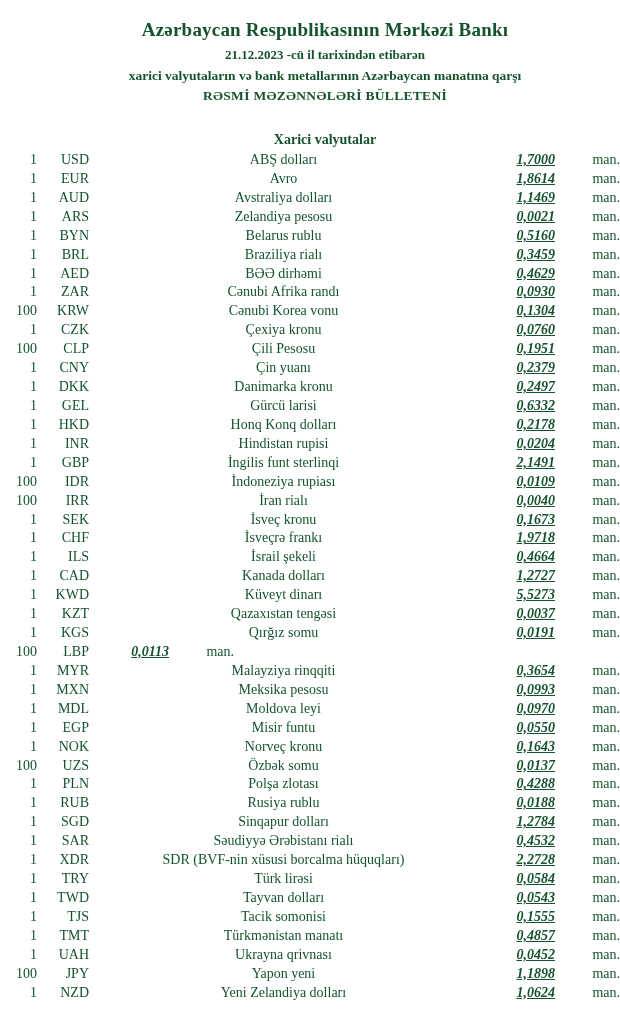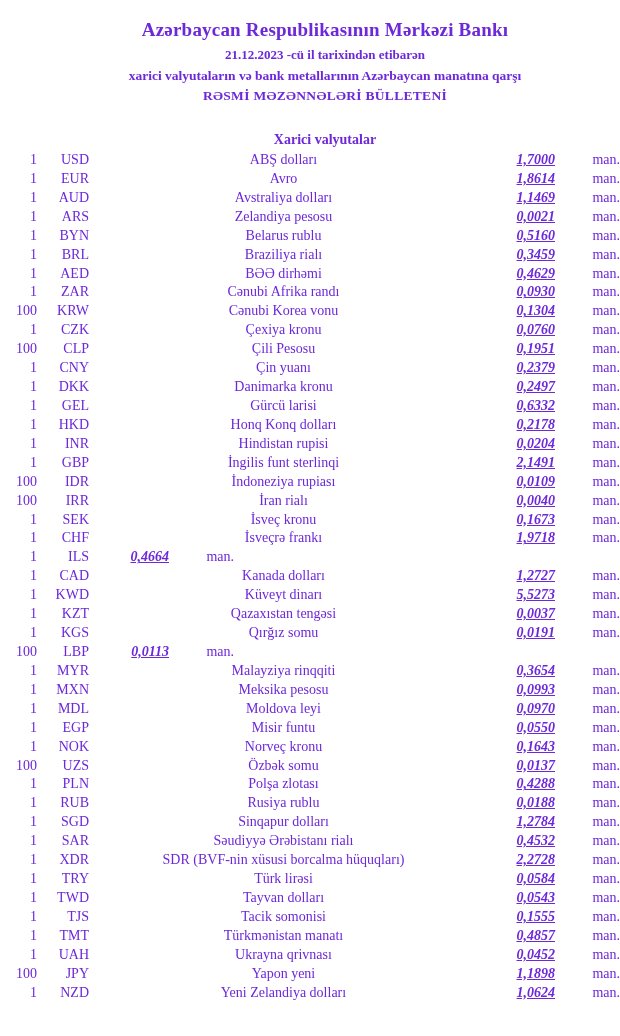--- a/index.html
+++ b/index.html
@@ -7,21 +7,21 @@
     padding: 0;
     background: #ffffff;
   }
   .page {
     position: relative;
     width: 620px;
     height: 1036px;
     background: #ffffff;
     overflow: hidden;
     font-family: "Liberation Serif", "DejaVu Serif", serif;
-    color: #6d28d9;
+    color: #14532d;
   }
   
   .centered {
     position: absolute;
     left: 15px;
     width: 620px;
     text-align: center;
     white-space: nowrap;
   }
   .bank-name {
@@ -258,20 +258,21 @@
       <div class="rate-row">
       <span class="cell cell-qty">1</span>
       <span class="cell cell-code">CHF</span>
       <span class="cell cell-name">İsveçrə frankı</span>
       <span class="cell cell-rate">1,9718</span>
       <span class="cell cell-unit">man.</span>
     </div>
       <div class="rate-row">
       <span class="cell cell-qty">1</span>
       <span class="cell cell-code">ILS</span>
+      <span class="cell cell-name">İsrail şekeli</span>
       <span class="cell cell-rate">0,4664</span>
       <span class="cell cell-unit">man.</span>
     </div>
       <div class="rate-row">
       <span class="cell cell-qty">1</span>
       <span class="cell cell-code">CAD</span>
       <span class="cell cell-name">Kanada dolları</span>
       <span class="cell cell-rate">1,2727</span>
       <span class="cell cell-unit">man.</span>
     </div>

